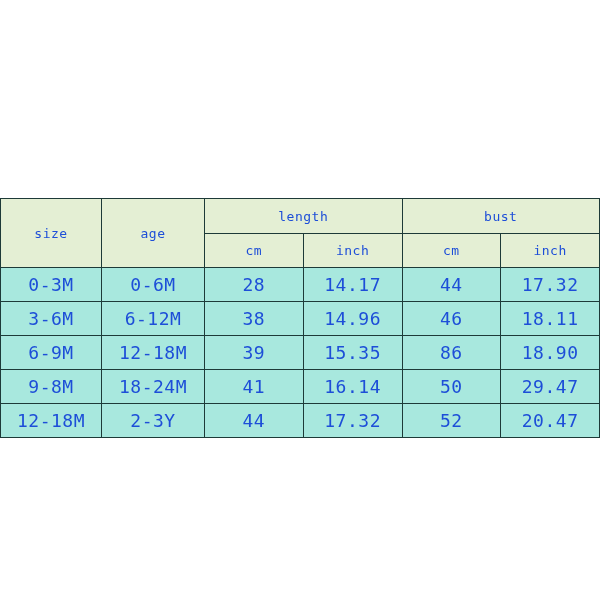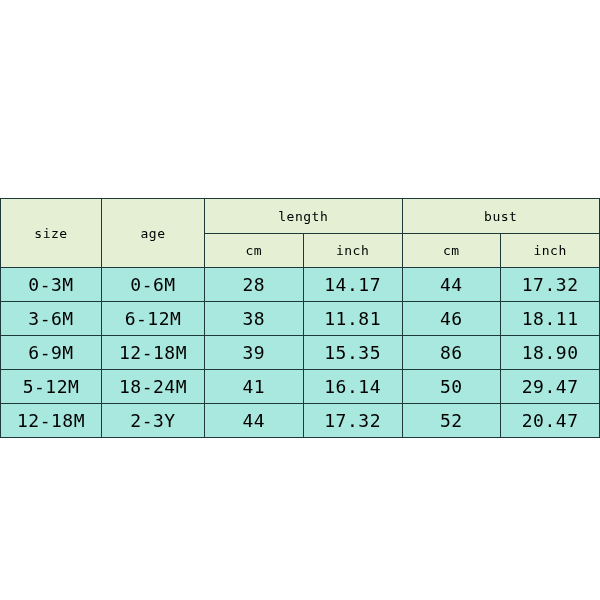--- a/index.html
+++ b/index.html
@@ -31,21 +31,21 @@
     background: #a8e8de;
   }
 
   table.size-chart th,
   table.size-chart td {
     border: 1px solid #1d3a38;
     text-align: center;
     vertical-align: middle;
     padding: 0;
     font-weight: normal;
-    color: #000000;
+    color: #1d4ed8;
     font-family: "DejaVu Sans Mono", "Liberation Mono", monospace;
     letter-spacing: 0.5px;
   }
 
   table.size-chart thead th {
     background: #e4efd4;
     font-size: 13px;
   }
 
   table.size-chart tbody td {
@@ -90,34 +90,34 @@
         <td>0-6M</td>
         <td>28</td>
         <td>14.17</td>
         <td>44</td>
         <td>17.32</td>
       </tr>
       <tr>
         <td>3-6M</td>
         <td>6-12M</td>
         <td>38</td>
-        <td>11.81</td>
+        <td>14.96</td>
         <td>46</td>
         <td>18.11</td>
       </tr>
       <tr>
         <td>6-9M</td>
         <td>12-18M</td>
         <td>39</td>
         <td>15.35</td>
         <td>86</td>
         <td>18.90</td>
       </tr>
       <tr>
-        <td>5-12M</td>
+        <td>9-8M</td>
         <td>18-24M</td>
         <td>41</td>
         <td>16.14</td>
         <td>50</td>
         <td>29.47</td>
       </tr>
       <tr>
         <td>12-18M</td>
         <td>2-3Y</td>
         <td>44</td>

